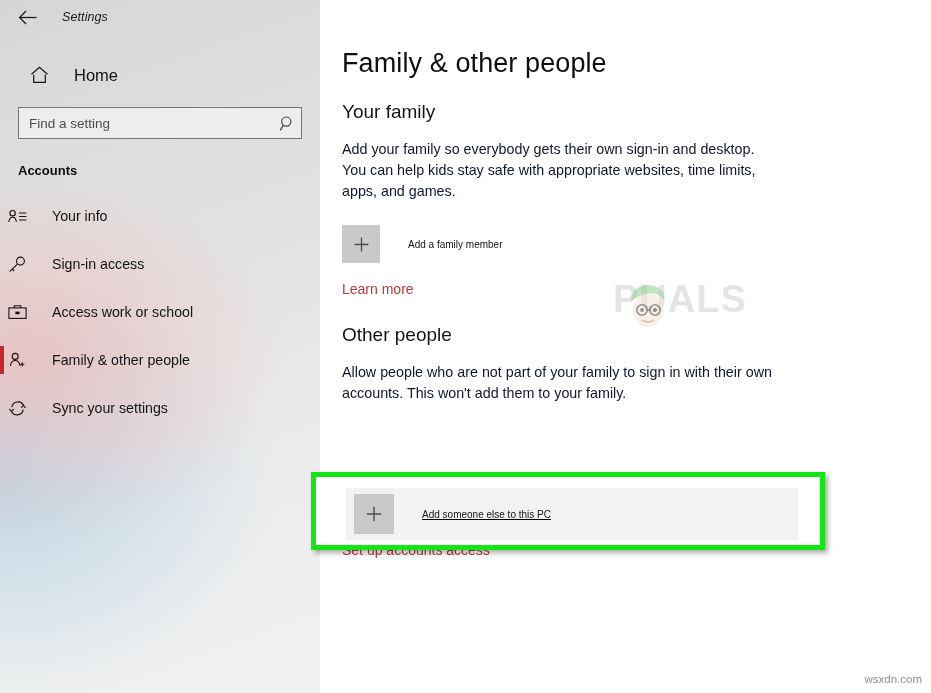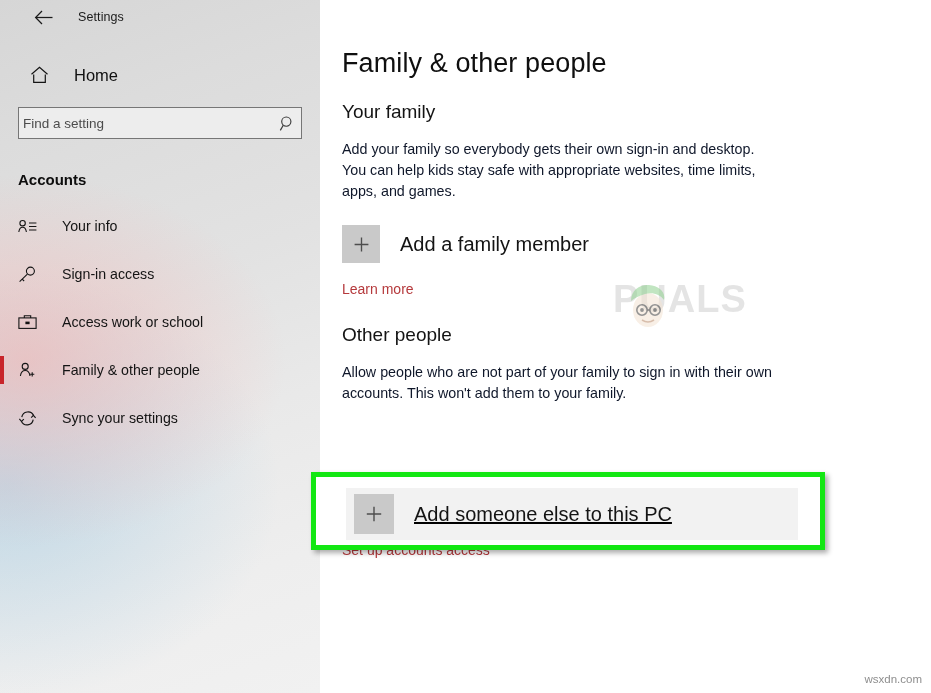--- a/index.html
+++ b/index.html
@@ -30,21 +30,22 @@
     background:
       radial-gradient(ellipse 420px 300px at 8% 52%, rgba(243,180,178,0.62) 0%, rgba(243,180,178,0.0) 62%),
       radial-gradient(ellipse 420px 330px at 2% 70%, rgba(166,205,228,0.60) 0%, rgba(166,205,228,0.0) 65%),
       linear-gradient(160deg, #d6d6d6 0%, #dcdcdc 18%, #e2e2e2 42%, #e9e9e9 62%, #eeeeee 82%, #f1f1f1 100%);
   }
 
   .titlebar {
     height: 34px;
     display: flex;
     align-items: center;
-    padding-left: 26px;
+    padding-left: 10px;
+    font-style: italic;
   }
   .back-arrow {
     width: 34px;
     height: 30px;
     display: flex;
     align-items: center;
     justify-content: center;
     cursor: pointer;
   }
   .back-arrow svg { display: block; }
@@ -86,49 +87,49 @@
     align-items: center;
     position: relative;
   }
   .search-input {
     border: 0;
     outline: 0;
     background: transparent;
     font-family: "Liberation Sans", sans-serif;
     font-size: 13.5px;
     color: #737373;
-    padding: 0 4px;
+    padding: 0 10px;
     flex: 1;
     height: 100%;
   }
   .search-input::placeholder { color: #4c4c4c; opacity: 1; }
   .search-icon {
     width: 28px;
     display: flex;
     align-items: center;
     justify-content: center;
     cursor: pointer;
   }
 
   .section-label {
-    font-size: 15px;
+    font-size: 13px;
     font-weight: bold;
     color: #0d0d0d;
-    margin: 32px 0 0 18px;
+    margin: 24px 0 0 18px;
   }
 
   .nav {
     margin-top: 14px;
   }
   .nav-item {
     position: relative;
     height: 48px;
     display: flex;
     align-items: center;
-    padding-left: 18px;
+    padding-left: 8px;
     cursor: pointer;
   }
   .nav-item .accent {
     position: absolute;
     left: 0;
     top: 10px;
     width: 4px;
     height: 28px;
     background: #c8252a;
     display: none;
@@ -201,23 +202,23 @@
     align-items: center;
     justify-content: center;
     flex: 0 0 38px;
   }
   .plus-row.boxed .plus-box {
     width: 40px;
     height: 40px;
     flex: 0 0 40px;
   }
   .plus-label {
-    font-size: 20px;
+    font-size: 10px;
     color: #141414;
-    margin-left: 20px;
+    margin-left: 28px;
     text-align: right;
   }
 
   .link {
     display: inline-block;
     font-size: 14px;
     color: #b5393c;
     margin-top: 14px;
     cursor: pointer;
     text-decoration: none;

